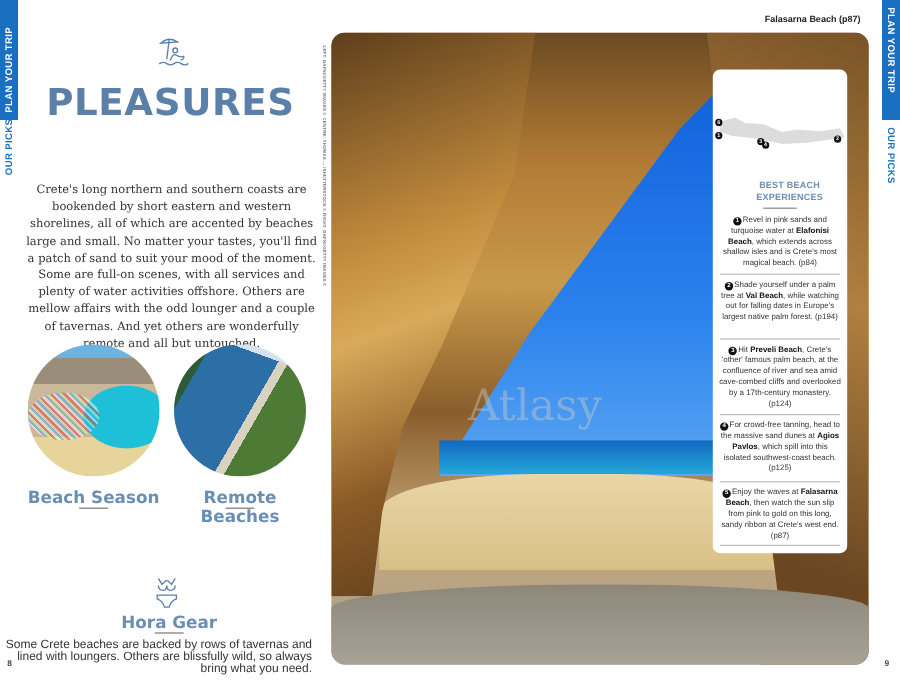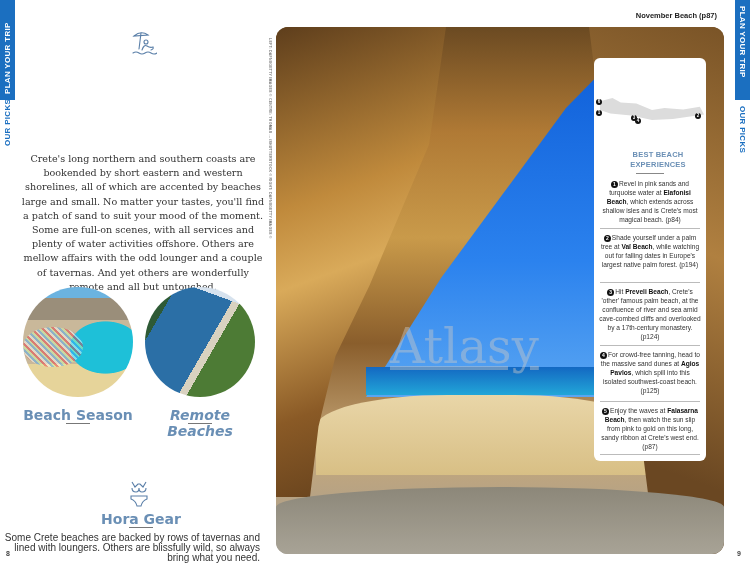--- a/index.html
+++ b/index.html
@@ -72,21 +72,21 @@
     clip-path: polygon(0 15%, 12% 0, 20% 20%, 35% 25%, 50% 55%, 62% 45%, 80% 52%, 96% 40%, 100% 75%, 70% 95%, 50% 100%, 30% 80%, 10% 70%, 0 55%); }
   .marker { position: absolute; width: 6px; height: 6px; border-radius: 50%; background: #111; color: #fff; font-size: 4.5px; line-height: 6px; text-align: center; font-weight: bold; }
 
   .card-title { position: absolute; left: 0; top: 92px; width: 128px; text-align: center; color: #6a8fb5; font-weight: bold; font-size: 7.5px; line-height: 10px; letter-spacing: 0.2px; }
   .card-rule { position: absolute; left: 42px; top: 115px; width: 28px; height: 1px; background: #888; }
   .exp { position: absolute; left: 4px; width: 104px; text-align: center; font-size: 6.6px; line-height: 9px; color: #333; }
   .exp b { color: #111; }
   .exp-num { display: inline-block; width: 7px; height: 7px; border-radius: 50%; background: #111; color: #fff; font-size: 5px; line-height: 7px; font-weight: bold; vertical-align: 0px; margin-right: 1px; }
   .exp-sep { position: absolute; left: 6px; width: 100px; height: 1px; background: #bbb; }
 
-  .watermark { position: absolute; left: 390px; top: 318px; font-family: "DejaVu Serif", serif; font-size: 48px; color: rgba(200,200,200,0.45); text-decoration: underline; }
+  .watermark { position: absolute; left: 390px; top: 318px; font-family: "DejaVu Serif", serif; font-size: 36px; color: rgba(200,200,200,0.45); }
 </style>
 </head>
 <body>
 
 <div class="spread">
 
   <div class="tab-plan left">
     <span class="vtext left" style="left:3px; top:94px;">PLAN YOUR TRIP</span>
   </div>
   <span class="vtext left ourpicks" style="left:3px; top:146px;">OUR PICKS</span>
@@ -96,50 +96,51 @@
       <g fill="none" stroke="#5a7fa8" stroke-width="1.1" stroke-linecap="round">
         <path d="M3 6 Q10 0 17 5 Z"></path>
         <line x1="10" y1="3" x2="8" y2="19"></line>
         <circle cx="15" cy="12" r="2"></circle>
         <path d="M11 20 Q13 14 16 16 Q19 18 22 17 Q23 19 20 20"></path>
         <path d="M2 23 Q5 21 8 23 T14 23 T20 23 T26 23"></path>
       </g>
     </svg>
 
     <div class="title">
+      <div>PLEASURES</div>
     </div>
 
     <p class="intro">Crete's long northern and southern coasts are bookended by short eastern and western shorelines, all of which are accented by beaches large and small. No matter your tastes, you'll find a patch of sand to suit your mood of the moment. Some are full-on scenes, with all services and plenty of water activities offshore. Others are mellow affairs with the odd lounger and a couple of tavernas. And yet others are wonderfully remote and all but untouched.</p>
 
     <div class="circle c1"></div>
     <div class="circle c2"></div>
 
     <div class="sub-head" style="left:5px; top:407px; width:110px;">Beach Season</div>
     <div class="sub-rule" style="left:48px; top:423px;"></div>
 
-    <div class="sub-head" style="left:125px; top:407px; width:114px;font-style:italic;">Remote Beaches</div>
+    <div class="sub-head" style="left:125px; top:407px; width:114px;">Remote Beaches</div>
     <div class="sub-rule" style="left:170px; top:423px;"></div>
 
     <svg class="gear-icon" style="left:111px;" viewBox="0 0 20 28">
       <g fill="none" stroke="#5a7fa8" stroke-width="1.1">
         <path d="M3 2 L6 7 L9 4 L11 4 L14 7 L17 2"></path>
         <path d="M3 8 Q3 12 7 12 Q10 12 10 8 Q10 12 13 12 Q17 12 17 8"></path>
         <path d="M2 16 L18 16 L18 19 Q13 21 12 26 L8 26 Q7 21 2 19 Z"></path>
       </g>
     </svg>
     <div class="sub-head" style="left:70px; top:511px; width:106px;">Hora Gear</div>
     <div class="sub-rule" style="left:111px; top:527px;"></div>
   </div>
 
   <p class="footer-note">Some Crete beaches are backed by rows of tavernas and lined with loungers. Others are blissfully wild, so always bring what you need.</p>
   <span class="page-num" style="left:6px; top:550px;">8</span>
 
   <span class="vtext right photo-credit" style="left:272px; top:38px;">LEFT: DAFNI/GETTY IMAGES © CENTRE: THOMAS ... /SHUTTERSTOCK © RIGHT: DAFNI/GETTY IMAGES ©</span>
 
-  <span class="photo-caption">November Beach (p87)</span>
+  <span class="photo-caption">Falasarna Beach (p87)</span>
   <div class="photo">
     <div class="sky"></div>
     <div class="sea"></div>
     <div class="sand"></div>
     <div class="rock-left"></div>
     <div class="rock-right"></div>
     <div class="rock-bottom"></div>
   </div>
   <span class="watermark">Atlasy</span>
 

